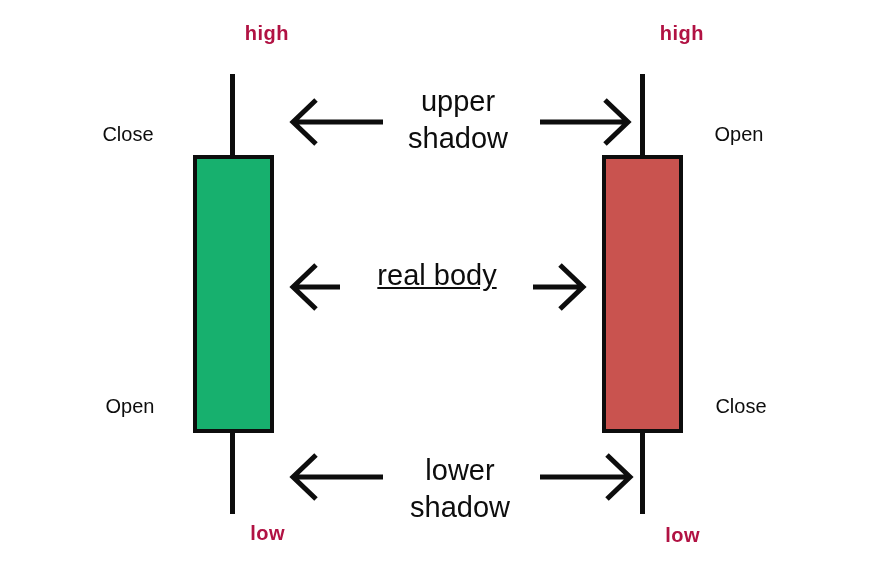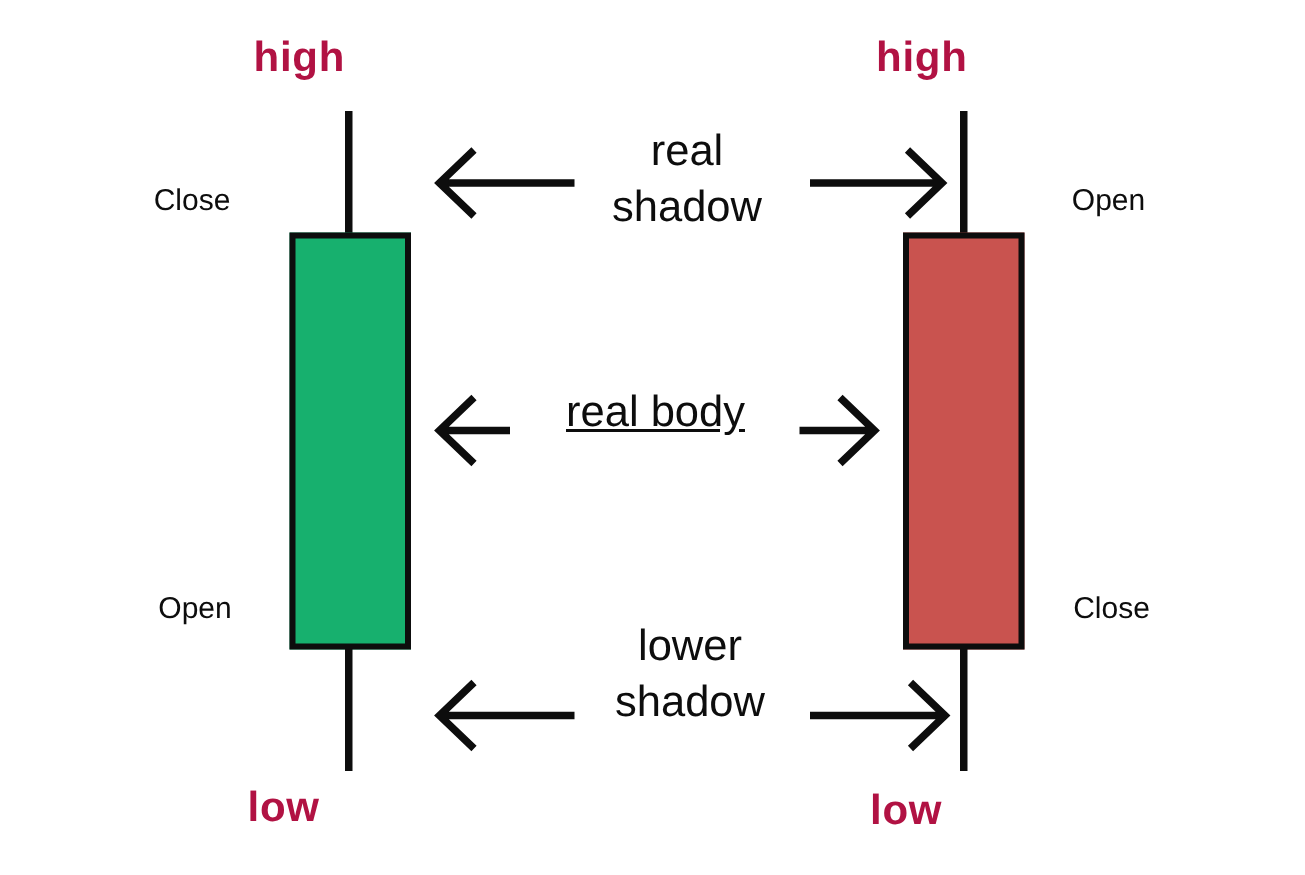--- a/index.html
+++ b/index.html
@@ -26,22 +26,22 @@
     top: 155px;
     border: 4px solid var(--color-ink, #0d0d0d);
   }
   .body.bullish { left: 193px; background: var(--color-bullish, #17b06e); }
   .body.bearish { left: 602px; background: var(--color-bearish, #c9534f); }
 
   
   .extreme-label {
     position: absolute;
     width: 120px;
-    text-align: left;
-    font-size: 28px;
+    text-align: right;
+    font-size: 20px;
     font-weight: 700;
     color: var(--color-extreme, #b11243);
     letter-spacing: 0.5px;
   }
   .side-label {
     position: absolute;
     width: 140px;
     text-align: center;
     font-size: 20px;
     color: var(--color-ink, #0d0d0d);
@@ -67,21 +67,21 @@
   .pos-high-right  { left: 584px; top: 22px; }
   .pos-low-right   { left: 580px; top: 524px; }
   .pos-open-right  { left: 669px; top: 123px; }
   .pos-close-right { left: 671px; top: 395px; }
   .pos-wick-tr     { left: 640px; top: 74px;  height: 82px; }
   .pos-wick-br     { left: 640px; top: 432px; height: 82px; }
 
   
   .pos-upper-shadow { left: 358px; top: 83px; }
   .pos-real-body    { left: 337px; top: 258px; line-height: 34px; text-decoration: underline; }
-  .pos-lower-shadow { left: 360px; top: 413px; }
+  .pos-lower-shadow { left: 360px; top: 452px; }
 
   .arrow-layer {
     position: absolute;
     inset: 0;
     width: 870px;
     height: 583px;
     pointer-events: none;
   }
   .arrow-layer path {
     stroke: var(--color-ink, #0d0d0d);
@@ -119,21 +119,21 @@
     <div class="extreme-label pos-high-right">high</div>
     <div class="side-label pos-open-right">Open</div>
     <div class="wick pos-wick-tr"></div>
     <div class="body bearish"></div>
     <div class="wick pos-wick-br"></div>
     <div class="side-label pos-close-right">Close</div>
     <div class="extreme-label pos-low-right">low</div>
   </div>
 
   <div class="anno pos-upper-shadow">
-    <div>real</div>
+    <div>upper</div>
     <div>shadow</div>
   </div>
 
   <div class="anno pos-real-body">real body</div>
 
   <div class="anno pos-lower-shadow">
     <div>lower</div>
     <div>shadow</div>
   </div>
 

